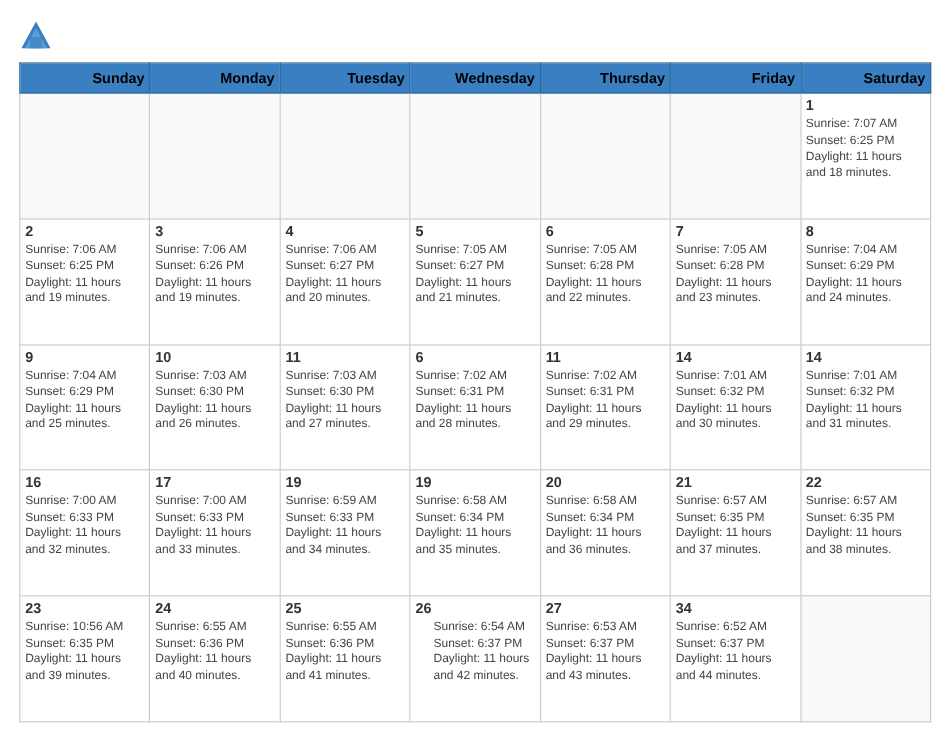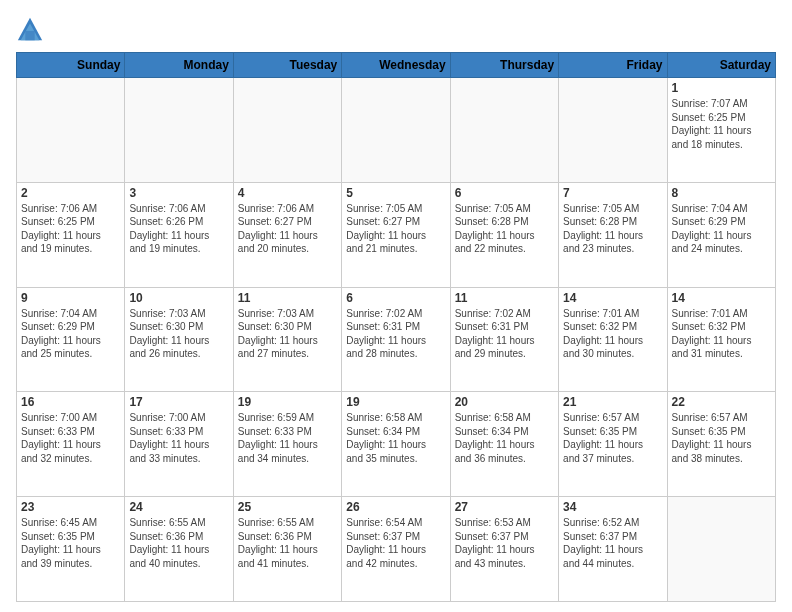--- a/index.html
+++ b/index.html
@@ -292,42 +292,42 @@
             <span class="day-number">22</span>
             <div class="day-info" style="white-space: pre-line;">Sunrise: 6:57 AM
 Sunset: 6:35 PM
 Daylight: 11 hours
 and 38 minutes.</div>
           </td>
         </tr>
         <tr>
           <td>
             <span class="day-number">23</span>
-            <div class="day-info" style="white-space: pre-line;">Sunrise: 6:45 AM
+            <div class="day-info" style="white-space: pre-line;">Sunrise: 10:56 AM
 Sunset: 6:35 PM
 Daylight: 11 hours
 and 39 minutes.</div>
           </td>
           <td>
             <span class="day-number">24</span>
             <div class="day-info" style="white-space: pre-line;">Sunrise: 6:55 AM
 Sunset: 6:36 PM
 Daylight: 11 hours
 and 40 minutes.</div>
           </td>
           <td>
             <span class="day-number">25</span>
             <div class="day-info" style="white-space: pre-line;">Sunrise: 6:55 AM
 Sunset: 6:36 PM
 Daylight: 11 hours
 and 41 minutes.</div>
           </td>
           <td>
             <span class="day-number">26</span>
-            <div class="day-info" style="white-space: pre-line;">Sunrise: 6:54 AM
+            <div class="day-info" style="white-space: pre-line; margin-left: 15px;">Sunrise: 6:54 AM
 Sunset: 6:37 PM
 Daylight: 11 hours
 and 42 minutes.</div>
           </td>
           <td>
             <span class="day-number">27</span>
             <div class="day-info" style="white-space: pre-line;">Sunrise: 6:53 AM
 Sunset: 6:37 PM
 Daylight: 11 hours
 and 43 minutes.</div>

